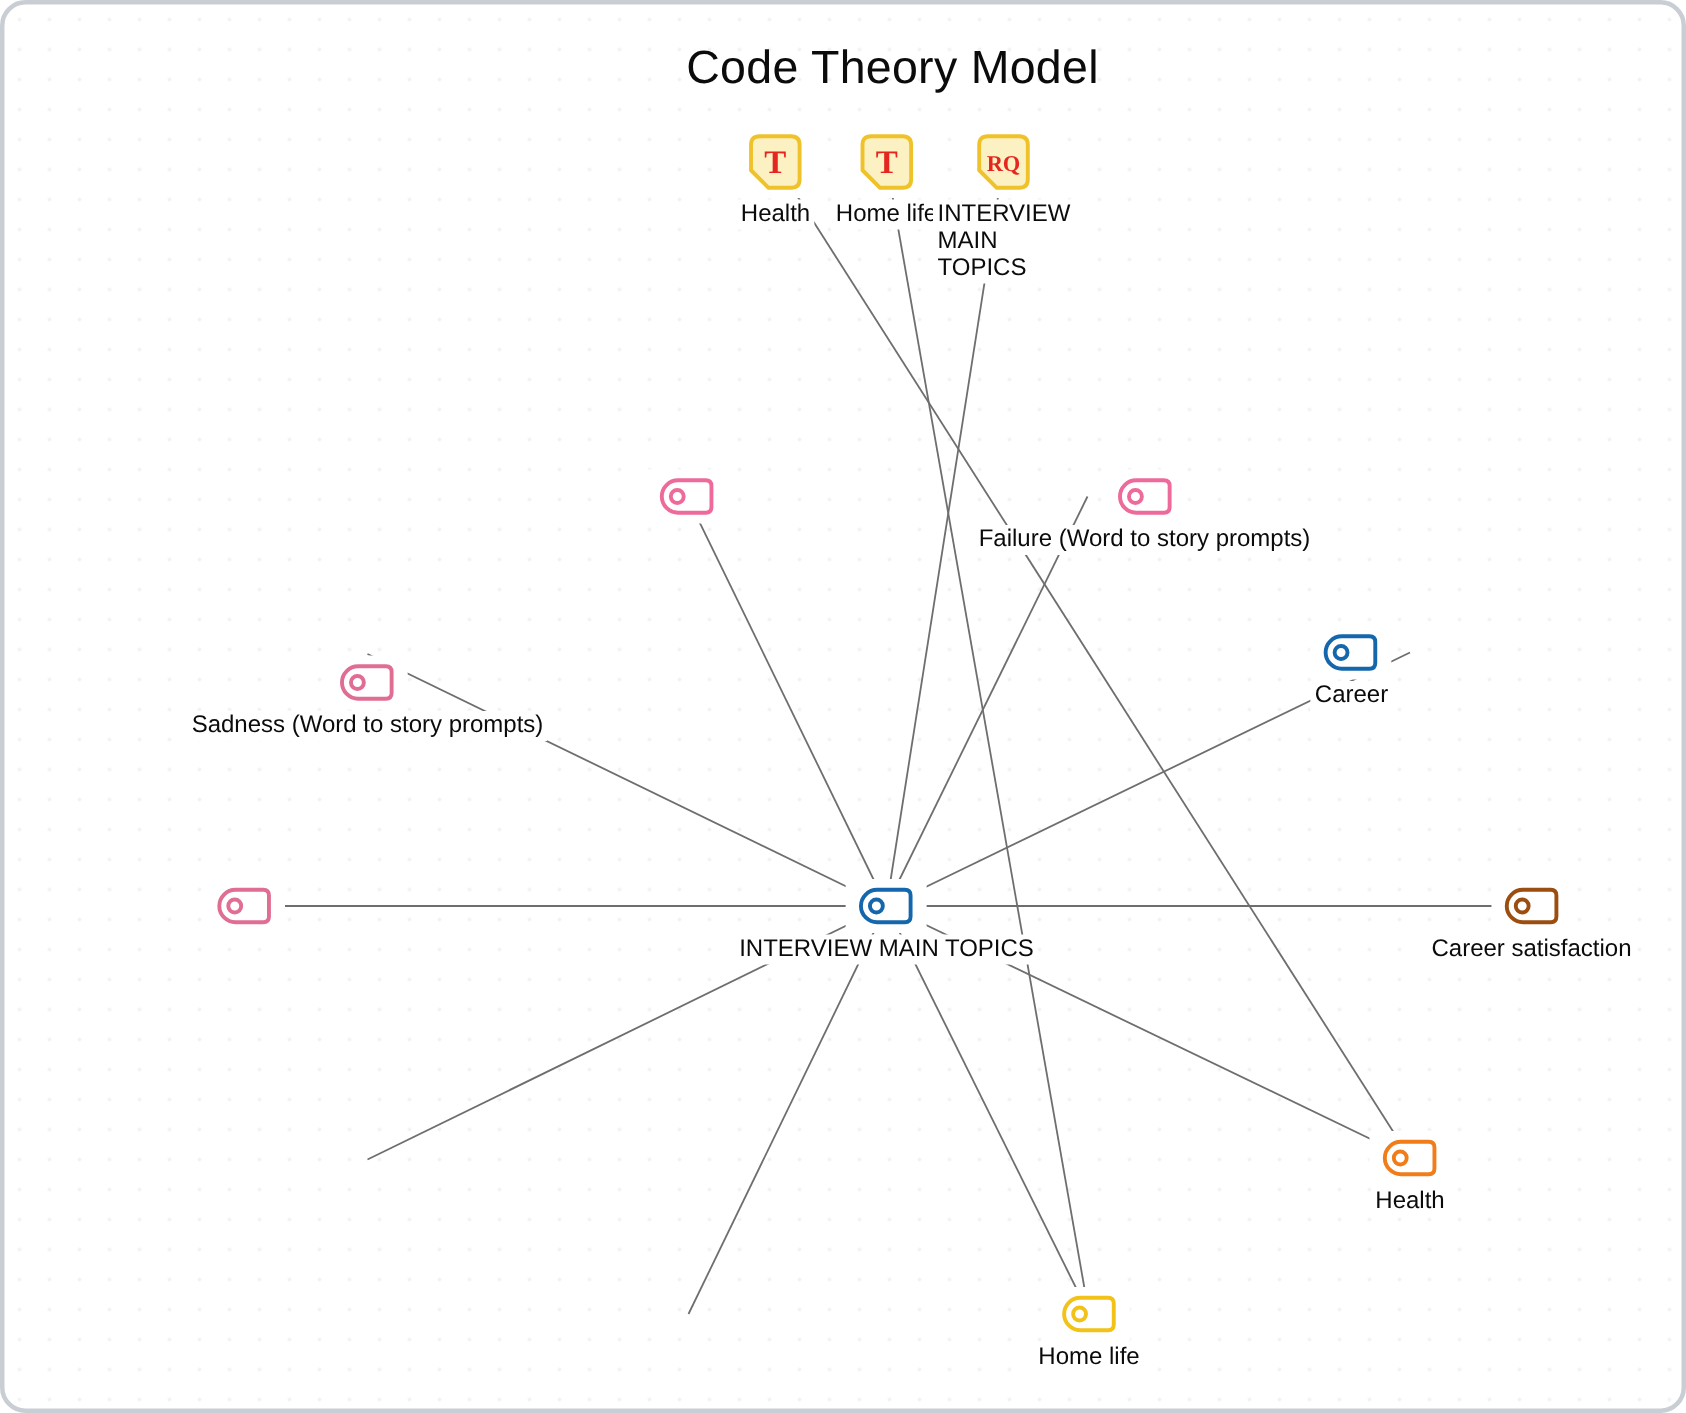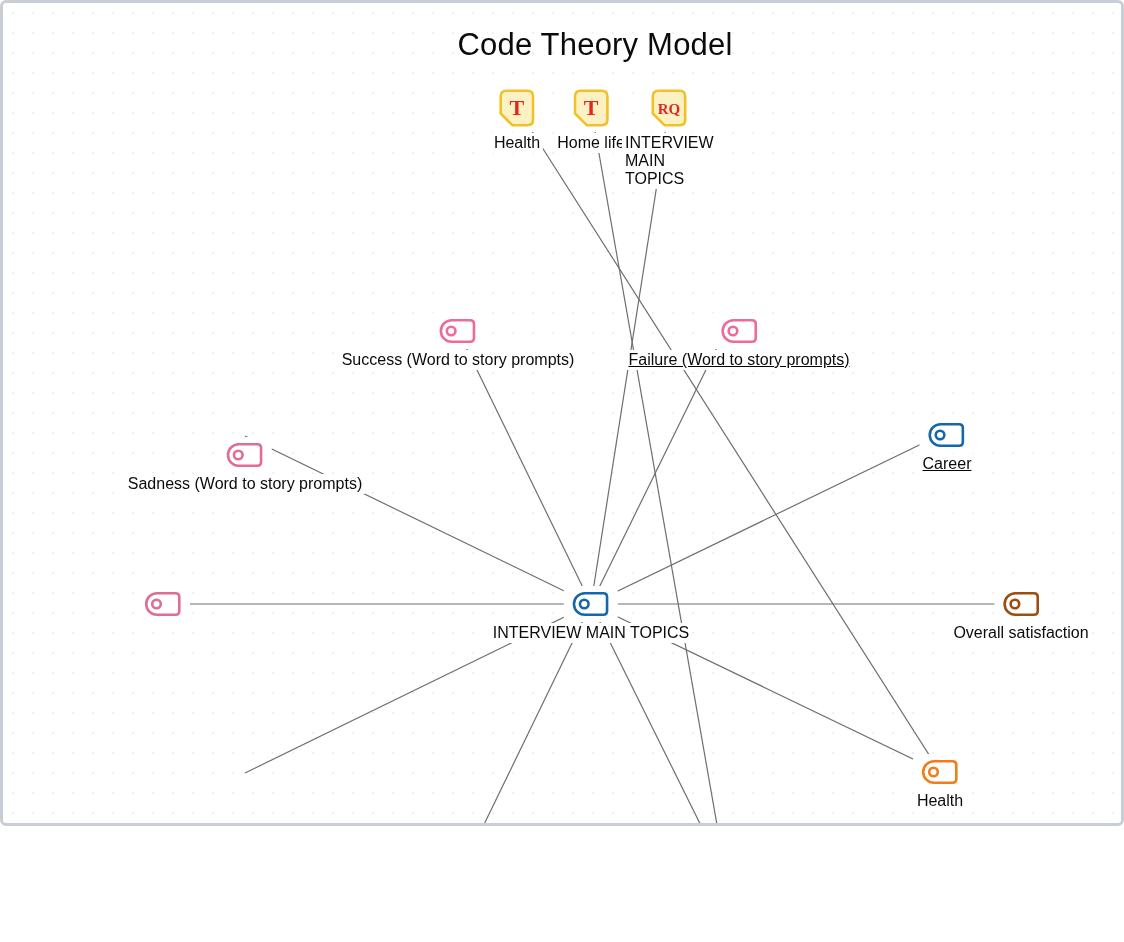--- a/index.html
+++ b/index.html
@@ -1,21 +1,21 @@
 <!DOCTYPE html>
 <html><head>
 <meta charset="utf-8">
 <style>
   html,body { margin:0; padding:0; background:#fff; }
   #canvas {
-    position:relative; width:1124px; height:826px; box-sizing:border-box;
+    position:relative; width:1124px; height:942px; box-sizing:border-box;
     background:#ffffff;
     background-image: radial-gradient(circle, rgba(110,115,140,0.10) 1px, transparent 1.2px);
     background-size: 20px 20px;
-    border:3px solid #c9ced4; border-radius:6px;
+    border:3px solid #c9ced4; border-radius:17px;
     font-family:"Liberation Sans", sans-serif;
     overflow:hidden;
   }
   #edges { position:absolute; left:0; top:0; z-index:1; }
   #title {
     position:absolute; top:24px; left:592px; transform:translateX(-50%);
     font-size:31px; color:#0b0b0b; white-space:nowrap; z-index:3;
     letter-spacing:0.2px;
   }
   .node { position:absolute; z-index:2; display:flex; flex-direction:column; align-items:center; cursor:default; }
@@ -73,55 +73,54 @@
           <path d="M13 2.2 H31.5 Q35.3 2.2 35.3 6 V20 Q35.3 23.8 31.5 23.8 H13 A10.8 10.8 0 0 1 13 2.2 Z" fill="#ffffff" stroke="#1467AC" stroke-width="2.6" stroke-linejoin="round"></path>
           <circle cx="12.5" cy="13" r="4.3" fill="#ffffff" stroke="#1467AC" stroke-width="2.6"></circle>
         </svg></div>
       <div class="nlabel">INTERVIEW MAIN TOPICS</div>
     </div>
     <div class="node" style="left: 455px; top: 310px; transform: translateX(-50%);">
       <div class="iconwrap"><svg width="38" height="26" viewBox="0 0 38 26">
           <path d="M13 2.2 H31.5 Q35.3 2.2 35.3 6 V20 Q35.3 23.8 31.5 23.8 H13 A10.8 10.8 0 0 1 13 2.2 Z" fill="#ffffff" stroke="#ED6A9B" stroke-width="2.6" stroke-linejoin="round"></path>
           <circle cx="12.5" cy="13" r="4.3" fill="#ffffff" stroke="#ED6A9B" stroke-width="2.6"></circle>
         </svg></div>
-      <div class="nlabel">Success (Word to story prompts)</div>
     </div>
-    <div class="node" style="left: 736px; top: 310px; transform: translateX(-50%); text-decoration: underline;">
+    <div class="node" style="left: 760px; top: 310px; transform: translateX(-50%);">
       <div class="iconwrap"><svg width="38" height="26" viewBox="0 0 38 26">
           <path d="M13 2.2 H31.5 Q35.3 2.2 35.3 6 V20 Q35.3 23.8 31.5 23.8 H13 A10.8 10.8 0 0 1 13 2.2 Z" fill="#ffffff" stroke="#ED6A9B" stroke-width="2.6" stroke-linejoin="round"></path>
           <circle cx="12.5" cy="13" r="4.3" fill="#ffffff" stroke="#ED6A9B" stroke-width="2.6"></circle>
         </svg></div>
       <div class="nlabel">Failure (Word to story prompts)</div>
     </div>
     <div class="node" style="left: 242px; top: 434px; transform: translateX(-50%);">
       <div class="iconwrap"><svg width="38" height="26" viewBox="0 0 38 26">
           <path d="M13 2.2 H31.5 Q35.3 2.2 35.3 6 V20 Q35.3 23.8 31.5 23.8 H13 A10.8 10.8 0 0 1 13 2.2 Z" fill="#ffffff" stroke="#E06D92" stroke-width="2.6" stroke-linejoin="round"></path>
           <circle cx="12.5" cy="13" r="4.3" fill="#ffffff" stroke="#E06D92" stroke-width="2.6"></circle>
         </svg></div>
       <div class="nlabel">Sadness (Word to story prompts)</div>
     </div>
     <div class="node" style="left: 160px; top: 583px; transform: translateX(-50%);">
       <div class="iconwrap"><svg width="38" height="26" viewBox="0 0 38 26">
           <path d="M13 2.2 H31.5 Q35.3 2.2 35.3 6 V20 Q35.3 23.8 31.5 23.8 H13 A10.8 10.8 0 0 1 13 2.2 Z" fill="#ffffff" stroke="#E06D92" stroke-width="2.6" stroke-linejoin="round"></path>
           <circle cx="12.5" cy="13" r="4.3" fill="#ffffff" stroke="#E06D92" stroke-width="2.6"></circle>
         </svg></div>
     </div>
-    <div class="node" style="left: 944px; top: 414px; transform: translateX(-50%); text-decoration: underline;">
+    <div class="node" style="left: 898px; top: 414px; transform: translateX(-50%);">
       <div class="iconwrap"><svg width="38" height="26" viewBox="0 0 38 26">
           <path d="M13 2.2 H31.5 Q35.3 2.2 35.3 6 V20 Q35.3 23.8 31.5 23.8 H13 A10.8 10.8 0 0 1 13 2.2 Z" fill="#ffffff" stroke="#1467AC" stroke-width="2.6" stroke-linejoin="round"></path>
           <circle cx="12.5" cy="13" r="4.3" fill="#ffffff" stroke="#1467AC" stroke-width="2.6"></circle>
         </svg></div>
       <div class="nlabel">Career</div>
     </div>
     <div class="node" style="left: 1018px; top: 583px; transform: translateX(-50%);">
       <div class="iconwrap"><svg width="38" height="26" viewBox="0 0 38 26">
           <path d="M13 2.2 H31.5 Q35.3 2.2 35.3 6 V20 Q35.3 23.8 31.5 23.8 H13 A10.8 10.8 0 0 1 13 2.2 Z" fill="#ffffff" stroke="#9C4D10" stroke-width="2.6" stroke-linejoin="round"></path>
           <circle cx="12.5" cy="13" r="4.3" fill="#ffffff" stroke="#9C4D10" stroke-width="2.6"></circle>
         </svg></div>
-      <div class="nlabel">Overall satisfaction</div>
+      <div class="nlabel">Career satisfaction</div>
     </div>
     <div class="node" style="left: 723px; top: 855px; transform: translateX(-50%);">
       <div class="iconwrap"><svg width="38" height="26" viewBox="0 0 38 26">
           <path d="M13 2.2 H31.5 Q35.3 2.2 35.3 6 V20 Q35.3 23.8 31.5 23.8 H13 A10.8 10.8 0 0 1 13 2.2 Z" fill="#ffffff" stroke="#F2C218" stroke-width="2.6" stroke-linejoin="round"></path>
           <circle cx="12.5" cy="13" r="4.3" fill="#ffffff" stroke="#F2C218" stroke-width="2.6"></circle>
         </svg></div>
       <div class="nlabel">Home life</div>
     </div>
     <div class="node" style="left: 937px; top: 751px; transform: translateX(-50%);">
       <div class="iconwrap"><svg width="38" height="26" viewBox="0 0 38 26">

